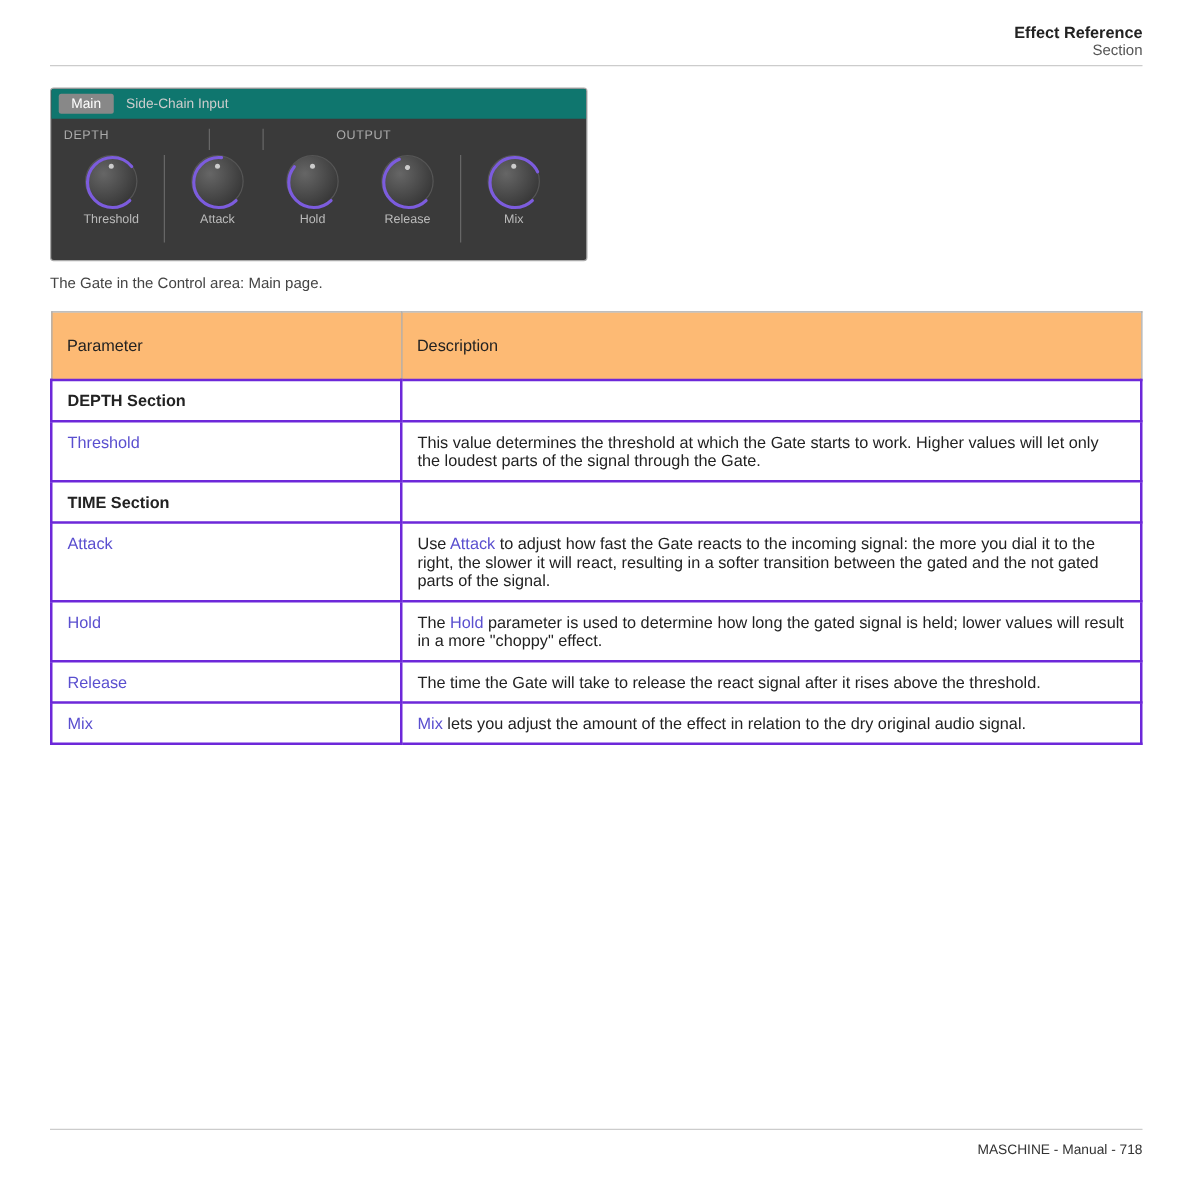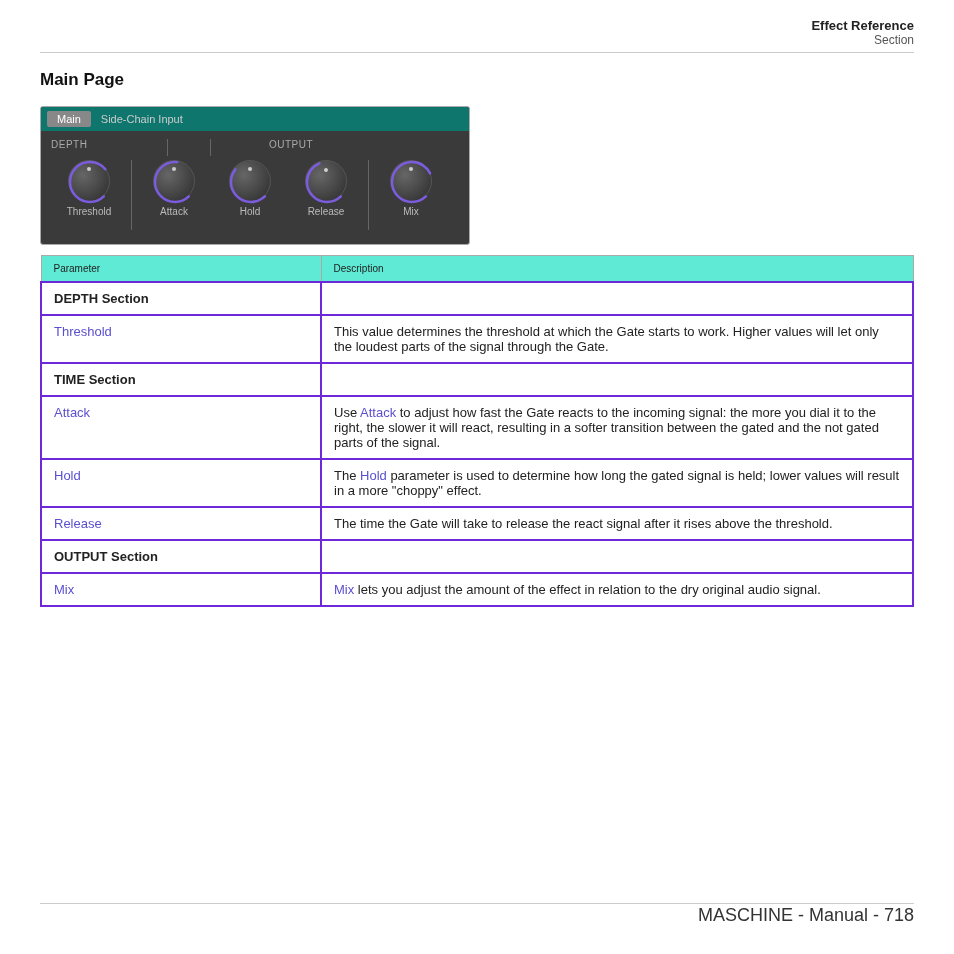--- a/index.html
+++ b/index.html
@@ -143,24 +143,24 @@
     }
 
     
     .params-table {
       width: 100%;
       border-collapse: collapse;
       border: 1px solid #aaa;
     }
 
     .params-table th {
-      background: #5eead4;
+      background: #fdba74;
       text-align: left;
-      padding: 7px 12px;
-      font-size: 10px;
+      padding: 19px 12px;
+      font-size: 13px;
       font-weight: normal;
       border: 1px solid #aaa;
     }
 
     .params-table td {
       padding: 8px 12px;
       font-size: 13px;
       border: 2px solid #6d28d9;
       vertical-align: top;
     }
@@ -181,21 +181,21 @@
       left: 40px;
       right: 40px;
       height: 1px;
       background: #ccc;
     }
 
     .footer-text {
       position: absolute;
       bottom: 28px;
       right: 40px;
-      font-size: 18px;
+      font-size: 11px;
       color: #333;
     }
 
     
     .knob-svg {
       position: absolute;
       top: -3px;
       left: -3px;
       width: 48px;
       height: 48px;
@@ -205,21 +205,20 @@
 <body>
 
 <div class="header">
   <div class="header-title">Effect Reference</div>
   <div class="header-sub">Section</div>
 </div>
 <div class="header-line"></div>
 
 <div class="main-content">
 
-  <div class="page-title">Main Page</div>
 
   <div class="gate-ui">
     <div class="gate-tabs">
       <div class="gate-tab-main">Main</div>
       <div class="gate-tab-sidechain">Side-Chain Input</div>
     </div>
 
     <div class="gate-controls">
 
       <div style="display:flex; margin-bottom:4px;gap:40px;">
@@ -295,20 +294,21 @@
               </svg>
               <div class="knob-dot"></div>
             </div>
             <div class="knob-label">Mix</div>
           </div>
         </div>
       </div>
     </div>
   </div>
 
+  <div class="gate-caption">The Gate in the Control area: Main page.</div>
 
   <table class="params-table">
     <thead>
       <tr>
         <th style="width:280px;">Parameter</th>
         <th>Description</th>
       </tr>
     </thead>
     <tbody>
 
@@ -335,24 +335,20 @@
       <tr>
         <td><span class="param-name">Hold</span></td>
         <td>The <span class="highlight-purple">Hold</span> parameter is used to determine how long the gated signal is held; lower values will result in a more "choppy" effect.</td>
       </tr>
 
       <tr>
         <td><span class="param-name">Release</span></td>
         <td>The time the Gate will take to release the react signal after it rises above the threshold.</td>
       </tr>
 
-      <tr>
-        <td><strong>OUTPUT Section</strong></td>
-        <td></td>
-      </tr>
 
       <tr>
         <td><span class="param-name">Mix</span></td>
         <td><span class="highlight-purple">Mix</span> lets you adjust the amount of the effect in relation to the dry original audio signal.</td>
       </tr>
     </tbody>
   </table>
 
 </div>
 

